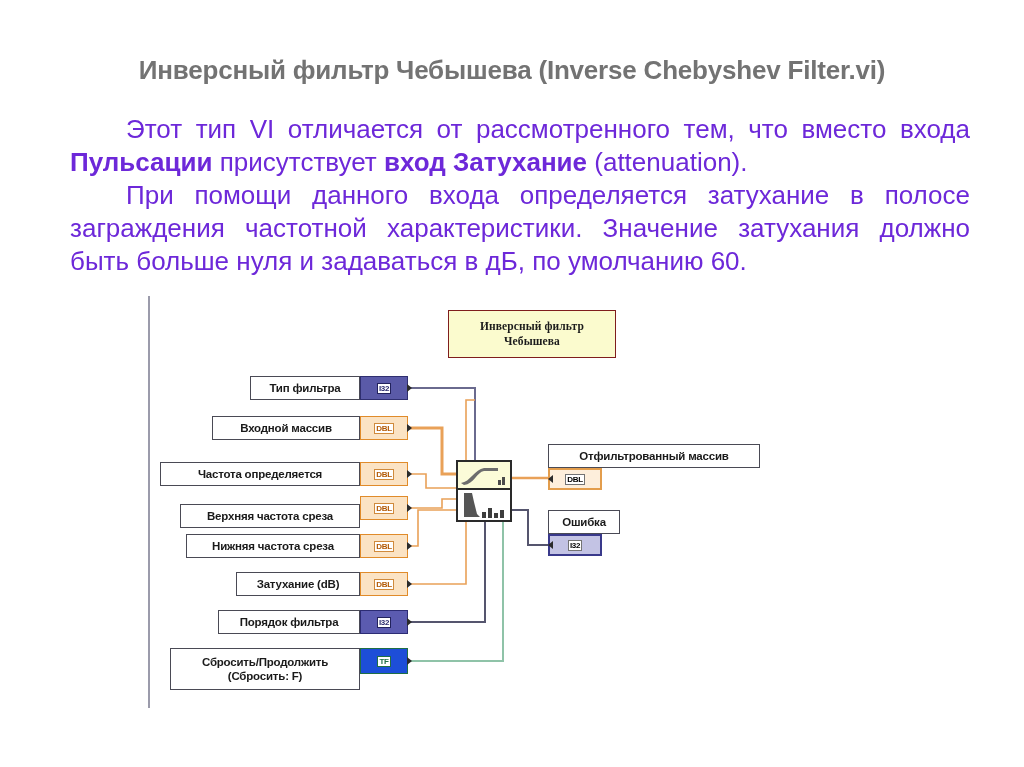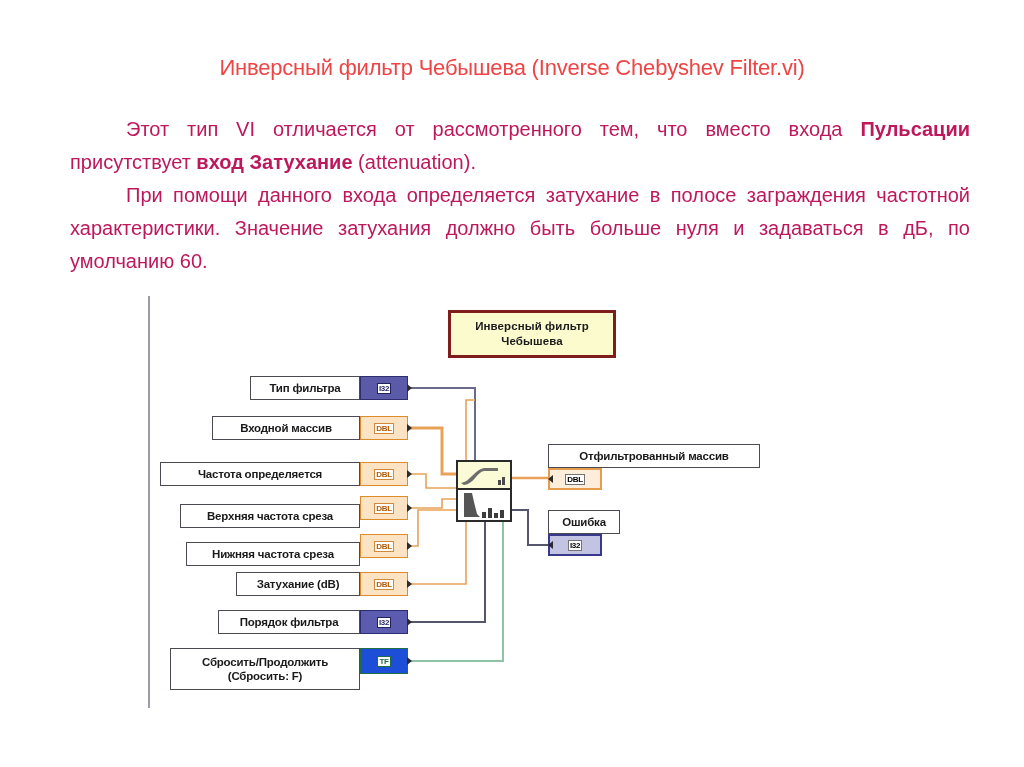--- a/index.html
+++ b/index.html
@@ -15,35 +15,35 @@
     overflow: hidden;
   }
 
   
   #page-title {
     position: absolute;
     top: 55px;
     left: 0;
     width: 1024px;
     text-align: center;
-    font-size: 22px;
-    font-weight: normal;
-    color: #ef4444;
+    font-size: 26px;
+    font-weight: bold;
+    color: #737373;
     letter-spacing: -0.2px;
   }
 
   
   #prose {
     position: absolute;
     top: 113px;
     left: 70px;
     width: 900px;
-    font-size: 20px;
+    font-size: 26px;
     line-height: 33px;
-    color: #be185d;
+    color: #6d28d9;
     text-align: justify;
   }
   #prose p {
     margin: 0;
     text-indent: 56px;
   }
   #prose b { font-weight: bold; }
 
   
   #diagram {
@@ -55,32 +55,33 @@
     background: #ffffff;
     border-left: 2px solid #9b9bab;
   }
 
   
   .abs { position: absolute; }
 
   
   .vi-banner {
     background: #fbfbce;
-    border: 3px solid #7f1d1d;
+    border: 1px solid #7f1d1d;
     color: #1c1c1c;
     font-size: 11.5px;
     font-weight: bold;
     line-height: 15px;
     text-align: center;
     display: flex;
     align-items: center;
     justify-content: center;
     letter-spacing: 0.1px;
     padding: 0 4px;
     box-sizing: border-box;
+    font-family: Liberation Serif, serif;
   }
 
   
   .lbl {
     border: 1.5px solid #4a4a55;
     background: #ffffff;
     color: #1a1a1a;
     font-size: 11.5px;
     font-weight: bold;
     line-height: 13px;
@@ -270,21 +271,21 @@
   </div>
 
   <div class="abs" style="left:30px; top:200px;">
     <div class="lbl" style="width:180px; height:24px;margin-top:8px;">Верхняя частота среза</div>
   </div>
   <div class="abs term term-dbl" style="left:210px; top:200px; width:48px; height:24px;">
     <span class="chip">DBL</span>
     <span class="arrow-r"></span>
   </div>
 
-  <div class="abs" style="left:36px; top:246px;border-radius:11px;">
+  <div class="abs" style="left:36px; top:238px;border-radius:11px;">
     <div class="lbl" style="width:174px; height:24px;">Нижняя частота среза</div>
   </div>
   <div class="abs term term-dbl" style="left:210px; top:238px; width:48px; height:24px;">
     <span class="chip">DBL</span>
     <span class="arrow-r"></span>
   </div>
 
   <div class="abs" style="left:86px; top:276px;">
     <div class="lbl" style="width:124px; height:24px;">Затухание (dB)</div>
   </div>

